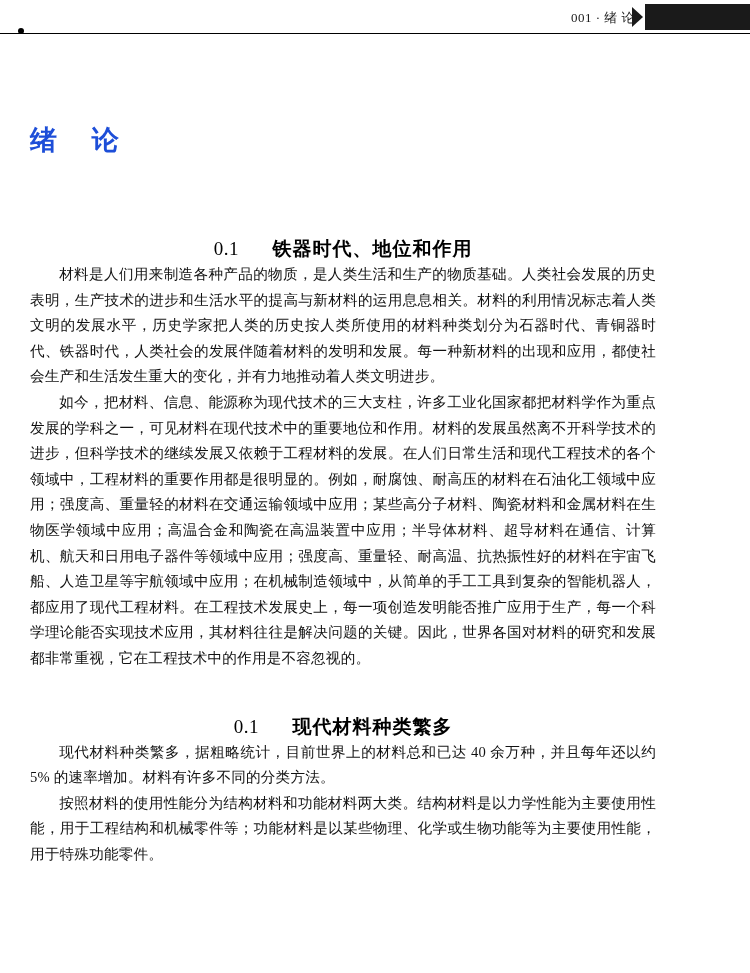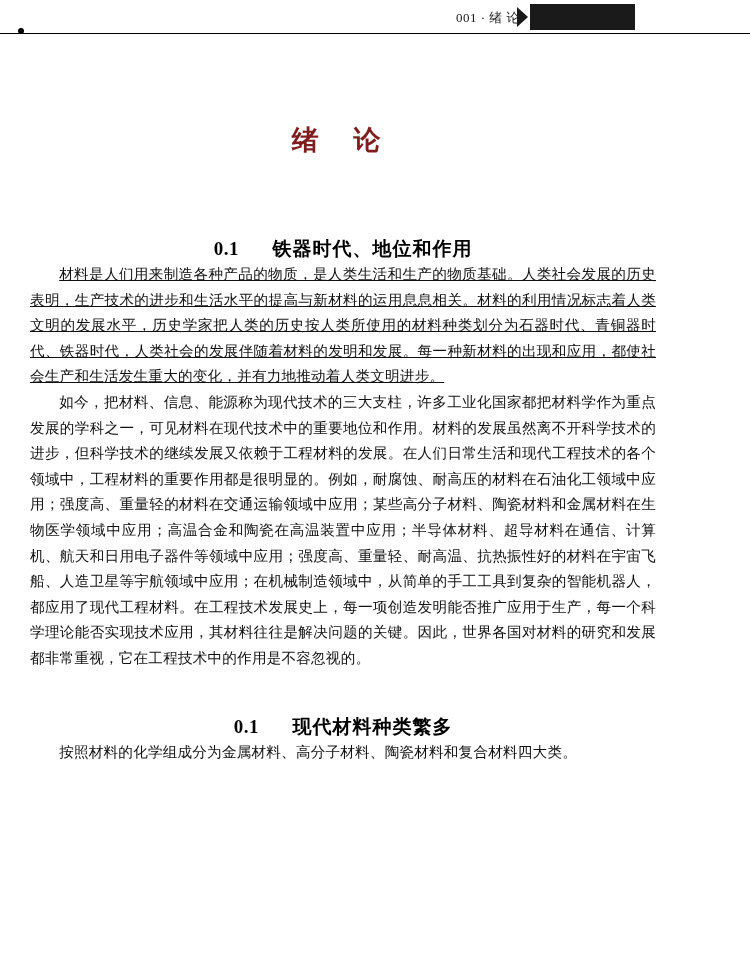--- a/index.html
+++ b/index.html
@@ -14,21 +14,21 @@
     font-family: "Liberation Serif", "DejaVu Serif", serif;
     color: #111111;
     overflow: hidden;
   }
 
   
   .page-header {
     position: absolute;
     top: 0;
     left: 0;
-    width: 635px;
+    width: 750px;
     height: 34px;
   }
   .header-rule {
     position: absolute;
     left: 0;
     top: 33px;
     width: 750px;
     height: 1px;
     background: #000000;
   }
@@ -91,55 +91,55 @@
   
   .content {
     position: absolute;
     left: 30px;
     top: 34px;
     width: 626px;
   }
 
   .doc-title {
     margin-top: 88px;
-    text-align: center;
+    text-align: left;
     font-size: 27px;
     font-weight: bold;
     letter-spacing: 14px;
-    color: #7f1d1d;
+    color: #1d4ed8;
     font-family: "Liberation Serif", "DejaVu Serif", serif;
   }
 
   .section-heading {
     text-align: center;
     font-size: 19px;
     font-weight: bold;
     color: #000000;
     letter-spacing: 1px;
   }
   .sec-1 { margin-top: 78px; }
   .sec-2 { margin-top: 42px; }
   .sec-num {
     font-family: "Liberation Serif", "DejaVu Serif", serif;
-    font-weight: bold;
+    font-weight: normal;
     letter-spacing: 0.5px;
   }
   .sec-gap { display: inline-block; width: 22px; }
 
   p.para {
     margin: 0;
     font-size: 14.6px;
     line-height: 25.6px;
     text-align: justify;
     text-justify: inter-ideograph;
     text-indent: 2em;
     color: #111111;
     letter-spacing: 0.2px;
   }
-  .p-first { margin-top: 26px; text-decoration: underline; }
+  .p-first { margin-top: 26px; }
 
   
   .page-bottom {
     position: absolute;
     left: 0;
     bottom: 0;
     width: 750px;
     height: 2px;
     background: #ffffff;
   }
@@ -171,17 +171,18 @@
     <span>铁器时代、地位和作用</span>
   </div>
   <p class="para p-first">材料是人们用来制造各种产品的物质，是人类生活和生产的物质基础。人类社会发展的历史表明，生产技术的进步和生活水平的提高与新材料的运用息息相关。材料的利用情况标志着人类文明的发展水平，历史学家把人类的历史按人类所使用的材料种类划分为石器时代、青铜器时代、铁器时代，人类社会的发展伴随着材料的发明和发展。每一种新材料的出现和应用，都使社会生产和生活发生重大的变化，并有力地推动着人类文明进步。</p>
   <p class="para">如今，把材料、信息、能源称为现代技术的三大支柱，许多工业化国家都把材料学作为重点发展的学科之一，可见材料在现代技术中的重要地位和作用。材料的发展虽然离不开科学技术的进步，但科学技术的继续发展又依赖于工程材料的发展。在人们日常生活和现代工程技术的各个领域中，工程材料的重要作用都是很明显的。例如，耐腐蚀、耐高压的材料在石油化工领域中应用；强度高、重量轻的材料在交通运输领域中应用；某些高分子材料、陶瓷材料和金属材料在生物医学领域中应用；高温合金和陶瓷在高温装置中应用；半导体材料、超导材料在通信、计算机、航天和日用电子器件等领域中应用；强度高、重量轻、耐高温、抗热振性好的材料在宇宙飞船、人造卫星等宇航领域中应用；在机械制造领域中，从简单的手工工具到复杂的智能机器人，都应用了现代工程材料。在工程技术发展史上，每一项创造发明能否推广应用于生产，每一个科学理论能否实现技术应用，其材料往往是解决问题的关键。因此，世界各国对材料的研究和发展都非常重视，它在工程技术中的作用是不容忽视的。</p>
 
   <div class="section-heading sec-2">
     <span class="sec-num">0.1</span>
     <span class="sec-gap"></span>
     <span>现代材料种类繁多</span>
   </div>
-  <p class="para">按照材料的化学组成分为金属材料、高分子材料、陶瓷材料和复合材料四大类。</p>
+  <p class="para p-first">现代材料种类繁多，据粗略统计，目前世界上的材料总和已达 40 余万种，并且每年还以约 5% 的速率增加。材料有许多不同的分类方法。</p>
+  <p class="para">按照材料的使用性能分为结构材料和功能材料两大类。结构材料是以力学性能为主要使用性能，用于工程结构和机械零件等；功能材料是以某些物理、化学或生物功能等为主要使用性能，用于特殊功能零件。</p>
 
 </div>
 
 <div class="page-bottom"></div>
 
 </body></html>

